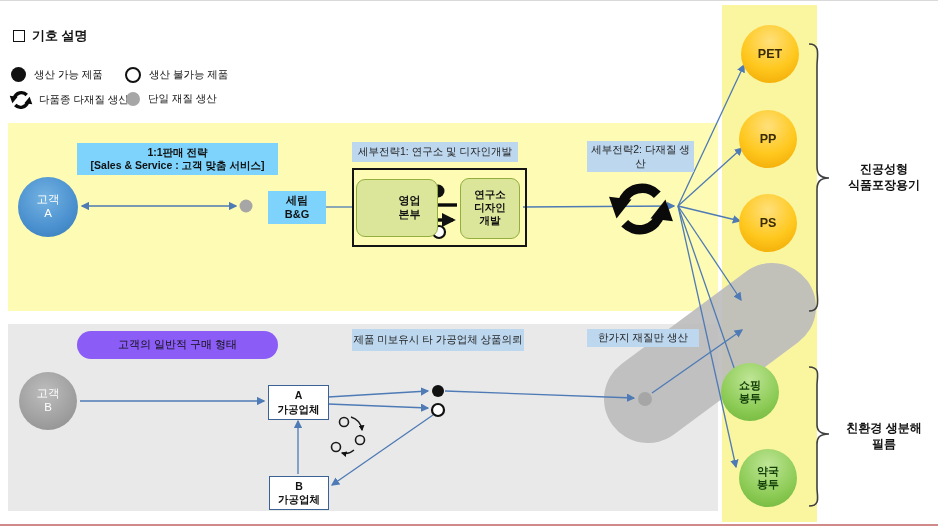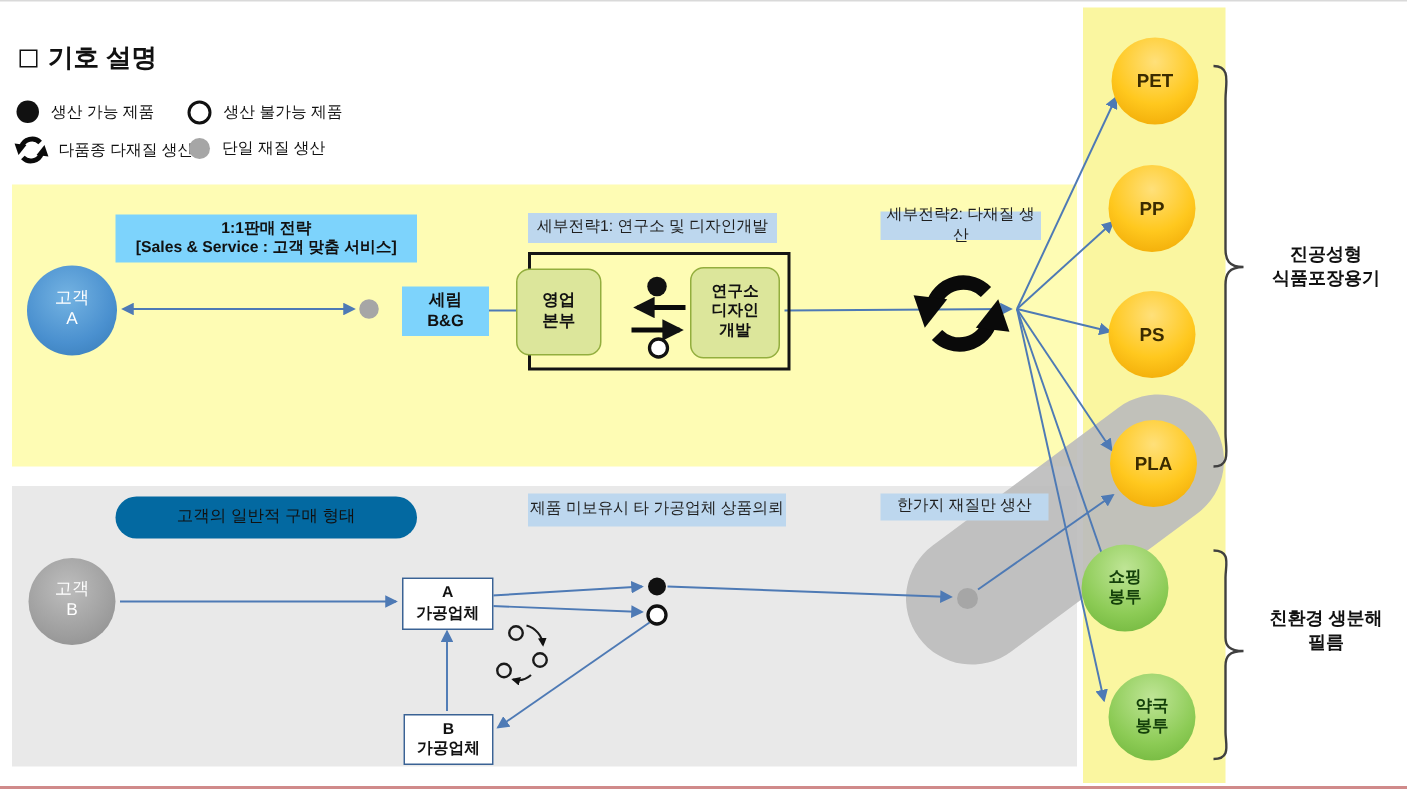--- a/index.html
+++ b/index.html
@@ -9,21 +9,21 @@
     border-top:1px solid #d9d9d9;border-right:2px solid #b5b5b5;
     font-family:"Liberation Sans","DejaVu Sans",sans-serif;
     color:#1a1a1a;
   }
   .abs{position:absolute;}
   .band{position:absolute;z-index:0;}
   .lbl{position:absolute;z-index:2;display:flex;align-items:center;justify-content:center;
        text-align:center;white-space:pre-line;line-height:1.25;}
   .blue-lbl{background:#bdd7ee;font-size:10.5px;color:#1f1f1f;}
   .green-lbl{background:#7dd3fc;font-weight:bold;color:#111;}
-  .gray-lbl{background:#0369a1;font-size:11px;color:#111;border-radius:14px;}
+  .gray-lbl{background:#8b5cf6;font-size:11px;color:#111;border-radius:14px;}
   .node{position:absolute;z-index:2;display:flex;align-items:center;justify-content:center;
         text-align:center;white-space:pre-line;border-radius:50%;line-height:1.2;}
   .gold{background:radial-gradient(circle at 50% 28%,#ffe07a 0%,#ffc81e 55%,#eda200 100%);
         color:#3b2b00;font-weight:bold;font-size:12.5px;}
   .greenc{background:radial-gradient(circle at 50% 28%,#bfe596 0%,#8ccb55 60%,#6cb238 100%);
         color:#14400a;font-weight:bold;font-size:11px;}
   .bluec{background:radial-gradient(circle at 45% 35%,#74b3e2 0%,#4a90cf 60%,#3579b4 100%);
         color:#fff;font-size:11.5px;}
   .grayc{background:radial-gradient(circle at 45% 35%,#bdbdbd 0%,#9d9d9d 65%,#8a8a8a 100%);
         color:#fff;font-size:11.5px;}
@@ -41,21 +41,21 @@
 </head>
 <body>
 
 <div id="stage">
 
   <div class="band" style="left:8px;top:122px;width:710px;height:188px;background:#fefcb4;"></div>
   <div class="band" style="left:8px;top:323px;width:710px;height:187px;background:#e9e9e9;"></div>
   <div class="band" style="left:722px;top:4px;width:95px;height:517px;background:#faf6a0;"></div>
   <div class="band" style="left:0;top:523px;width:938px;height:2px;background:#d08a8a;"></div>
 
-  <div class="legend-row" style="left:13px;top:26px;font-size:17px;font-weight:bold;">
+  <div class="legend-row" style="left:13px;top:26px;font-size:13px;font-weight:bold;">
     <span style="display:inline-block;width:10px;height:10px;border:1.6px solid #111;margin-right:7px;"></span>
     <span>기호 설명</span>
   </div>
   <div class="legend-row" style="left:11px;top:66px;">
     <span style="width:15px;height:15px;border-radius:50%;background:#111;margin-right:8px;"></span>
     <span>생산 가능 제품</span>
   </div>
   <div class="legend-row" style="left:125px;top:66px;">
     <span style="width:12px;height:12px;border-radius:50%;background:#fff;border:2.5px solid #111;margin-right:8px;"></span>
     <span>생산 불가능 제품</span>
@@ -152,51 +152,50 @@
   <div class="lbl green-lbl" style="left:77px;top:142px;width:201px;height:32px;font-size:10.5px;">1:1판매 전략
 [Sales &amp; Service : 고객 맞춤 서비스]</div>
 
   <div class="lbl green-lbl" style="left:268px;top:190px;width:58px;height:33px;font-size:11px;">세림
 B&amp;G</div>
 
   <div class="lbl blue-lbl" style="left:352px;top:141px;width:166px;height:20px;">세부전략1: 연구소 및 디자인개발</div>
 
   <div class="abs" style="left:352px;top:167px;width:171px;height:75px;border:2px solid #141414;z-index:1;"></div>
 
-  <div class="deptbox" style="left:344px;top:178px;width:55px;height:56px;">영업
+  <div class="deptbox" style="left:356px;top:178px;width:55px;height:56px;padding-left:25px;">영업
 본부</div>
 
   <div class="deptbox" style="left:460px;top:177px;width:58px;height:59px;font-size:10.5px;font-family:Liberation Mono, monospace;">연구소
 디자인
 개발</div>
 
-  <div class="lbl blue-lbl" style="left:587px;top:140px;width:107px;height:19px;">세부전략2: 다재질 생산</div>
+  <div class="lbl blue-lbl" style="left:587px;top:140px;width:107px;height:31px;">세부전략2: 다재질 생산</div>
 
   <div class="lbl gray-lbl" style="left:77px;top:330px;width:201px;height:28px;">고객의 일반적 구매 형태</div>
 
   <div class="node grayc" style="left:19px;top:371px;width:58px;height:58px;"><span>고객
 B</span></div>
 
   <div class="lbl blue-lbl" style="left:352px;top:328px;width:172px;height:22px;">제품 미보유시  타 가공업체 상품의뢰</div>
 
   <div class="lbl blue-lbl" style="left:587px;top:328px;width:112px;height:18px;">한가지 재질만 생산</div>
 
   <div class="procbox" style="left:268px;top:384px;width:59px;height:33px;">A
 가공업체</div>
 
   <div class="procbox" style="left:269px;top:475px;width:58px;height:32px;">B
 가공업체</div>
 
   <div class="node gold" style="left:741px;top:24px;width:58px;height:58px;">PET</div>
   <div class="node gold" style="left:739px;top:109px;width:58px;height:58px;">PP</div>
   <div class="node gold" style="left:739px;top:193px;width:58px;height:58px;">PS</div>
-  <div class="node gold" style="left:740px;top:279px;width:58px;height:58px;">PLA</div>
   <div class="node greenc" style="left:721px;top:362px;width:58px;height:58px;">쇼핑
 봉투</div>
   <div class="node greenc" style="left:739px;top:448px;width:58px;height:58px;">약국
 봉투</div>
 
   <div class="brace-text" style="left:833px;top:160px;width:102px;">진공성형
 식품포장용기</div>
-  <div class="brace-text" style="left:833px;top:403px;width:102px;">친환경 생분해
+  <div class="brace-text" style="left:833px;top:419px;width:102px;">친환경 생분해
 필름</div>
 
 </div>
 
 </body></html>

